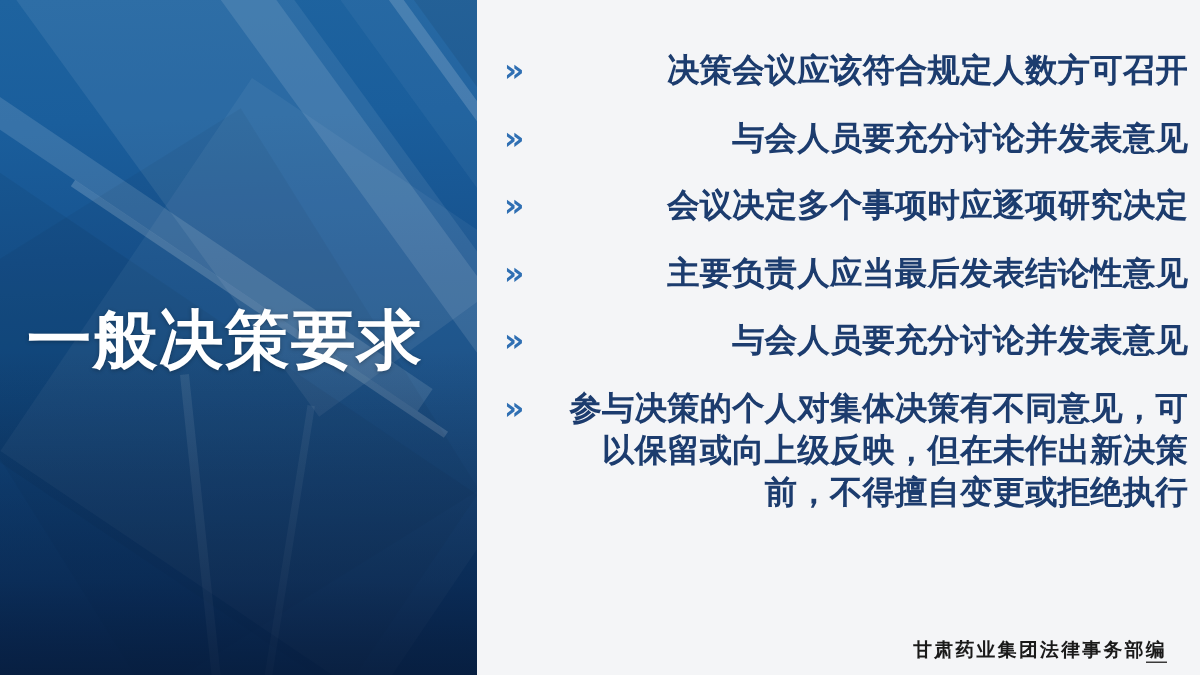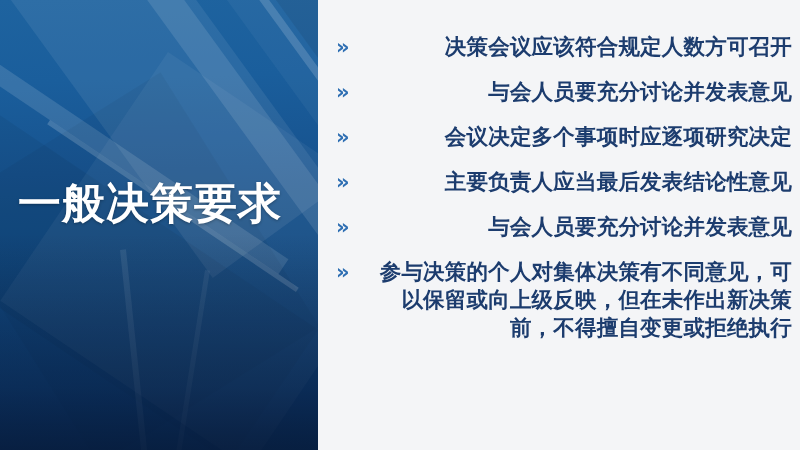--- a/index.html
+++ b/index.html
@@ -117,21 +117,21 @@
   .vignette {
     position: absolute;
     inset: 0;
     background:
       linear-gradient(to bottom, rgba(12,48,96,0) 52%, rgba(9,36,74,0.55) 86%, rgba(7,28,60,0.8) 100%);
   }
 
   .slide-title {
     position: absolute;
     left: 18px;
-    top: 180px;
+    top: 204px;
     color: #ffffff;
     font-size: 43px;
     line-height: 1.12;
     font-weight: bold;
     letter-spacing: 1px;
     font-family: "Liberation Serif", "DejaVu Serif", serif;
     text-shadow: 0 1px 3px rgba(0,0,0,0.30);
     white-space: nowrap;
   }
 
@@ -249,16 +249,19 @@
         <span class="bullet-text">与会人员要充分讨论并发表意见</span>
       </div>
 
       <div class="bullet-item last">
         <span class="chev">»</span>
         <span class="bullet-text">参与决策的个人对集体决策有不同意见，可以保留或向上级反映，但在未作出新决策前，不得擅自变更或拒绝执行</span>
       </div>
 
     </div>
 
+    <div class="footer">
+      <span>甘肃药业集团法律事务部</span><span class="tail-underline">编</span>
+    </div>
 
   </div>
 
 </div>
 
 </body></html>

